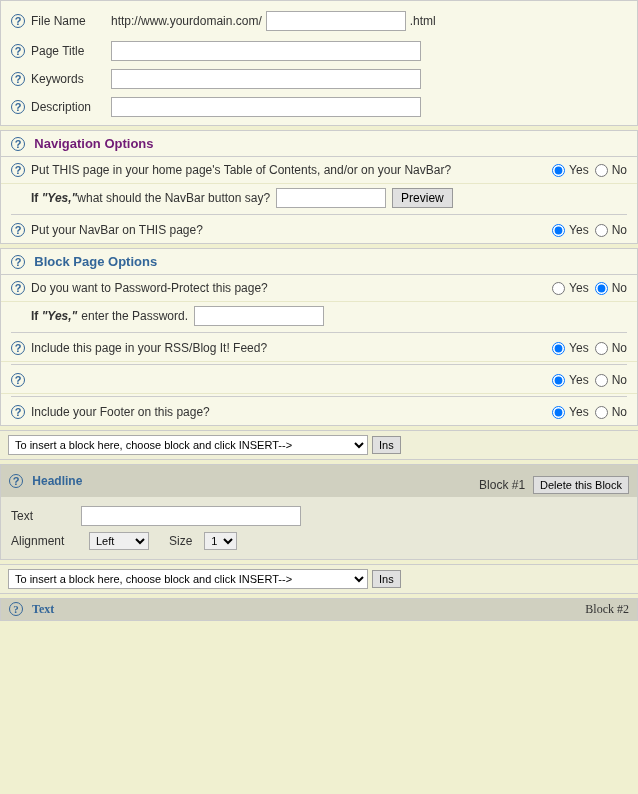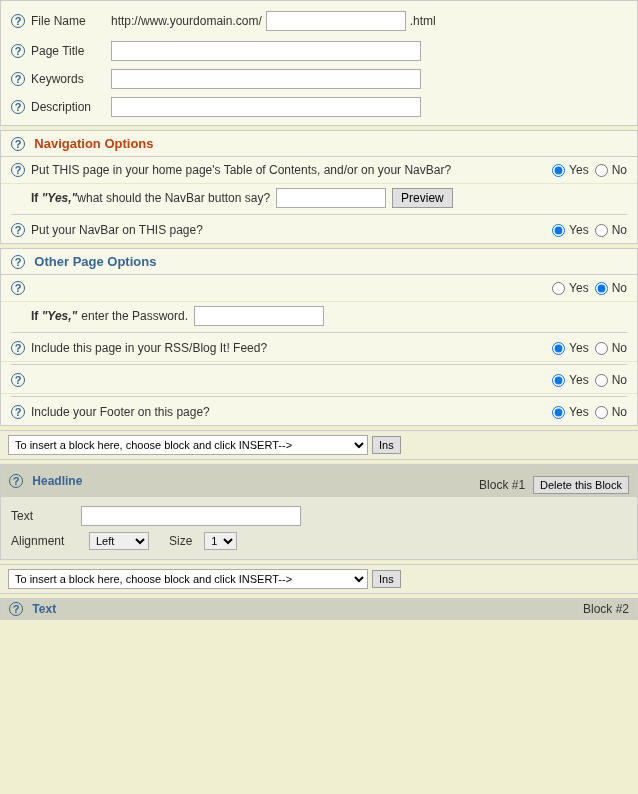--- a/index.html
+++ b/index.html
@@ -212,20 +212,21 @@
     }
 
     .row-text {
       flex: 1;
     }
 
     .text-block-section {
       background: #e8e8d8;
       border: 1px solid #ccc;
       margin-bottom: 4px;
+      font-family: Liberation Serif, serif;
     }
 
     .text-block-header {
       background: #d0d0c0;
       padding: 3px 8px;
       display: flex;
       justify-content: space-between;
       align-items: center;
     }
   </style>
@@ -253,21 +254,21 @@
   <div class="description-row">
     <span class="help-icon">?</span>
     <span class="page-label">Description</span>
     <input type="text" class="input-text full-input" value="" style="">
   </div>
 </div>
 
 <div class="section-with-header">
   <div class="colored-header">
     <span class="help-icon">?</span>
-    <span style="color:#c2410c; font-weight:bold; font-size:13px;">Navigation Options</span>
+    <span style="color:#701a75; font-weight:bold; font-size:13px;">Navigation Options</span>
   </div>
   <div class="row-with-help">
     <span class="help-icon">?</span>
     <span class="row-text">Put THIS page in your home page's Table of Contents, and/or on your NavBar?</span>
     <div class="radio-group">
       <label class="radio-label">
         <input type="radio" name="toc" checked="" style="">
         <span>Yes</span>
       </label>
       <label class="radio-label">
@@ -295,25 +296,26 @@
         <input type="radio" name="navbar" style="">
         <span>No</span>
       </label>
     </div>
   </div>
 </div>
 
 <div class="section-with-header">
   <div class="colored-header">
     <span class="help-icon">?</span>
-    <span style="color:#336699; font-weight:bold; font-size:13px;">Other Page Options</span>
+    <span style="color:#336699; font-weight:bold; font-size:13px;">Block Page Options</span>
   </div>
 
   <div class="row-with-help">
     <span class="help-icon">?</span>
+    <span class="row-text">Do you want to Password-Protect this page?</span>
     <div class="radio-group">
       <label class="radio-label">
         <input type="radio" name="password" style="">
         <span>Yes</span>
       </label>
       <label class="radio-label">
         <input type="radio" name="password" checked="" style="">
         <span>No</span>
       </label>
     </div>

